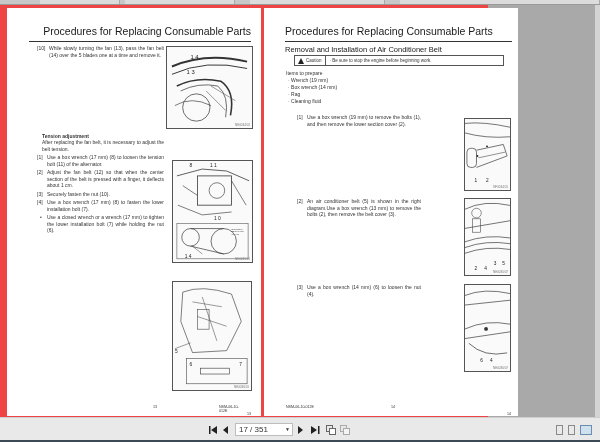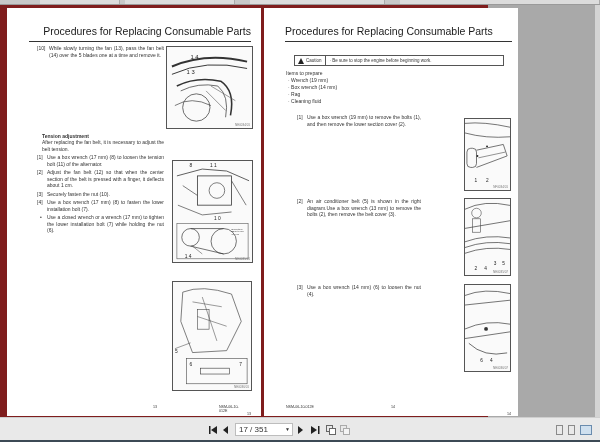--- a/index.html
+++ b/index.html
@@ -2,21 +2,21 @@
 <html><head>
 <meta charset="utf-8">
 <style>
   * { box-sizing: border-box; margin: 0; padding: 0; }
   html, body { width: 600px; height: 442px; overflow: hidden; }
   body { background: #a9a9a9; font-family: "Liberation Sans", sans-serif; position: relative; }
 
   .top-strip { position: absolute; left: 0; top: 0; width: 600px; height: 5px; background: #c8c8c8; border-bottom: 1px solid #9a9a9a; }
   .top-strip .seg { position: absolute; top: 0; height: 4px; background: #dcdcdc; border-right: 1px solid #aaa; }
 
-  .viewport { position: absolute; left: 0; top: 5px; width: 488px; height: 412px; background: #7f1d1d; }
+  .viewport { position: absolute; left: 0; top: 5px; width: 488px; height: 412px; background: #ef4444; }
 
   .page { position: absolute; top: 3px; height: 408px; background: #fff; overflow: hidden; }
   .page.left { left: 7px; width: 253px; }
   .page.right { left: 264px; width: 254px; }
   .page.left { left: 7px; width: 254px; }
 
   .page-title { position: absolute; font-size: 10.5px; color: #1a1a1a; white-space: nowrap; }
   .title-rule { position: absolute; height: 1px; background: #333; }
 
   .txt { position: absolute; font-size: 5px; line-height: 6.6px; color: #333; }
@@ -141,20 +141,21 @@
     </div>
 
     <div class="footer-txt" style="left:146px;top:397px;">13</div>
     <div class="footer-txt" style="left:233px;top:397px;transform:translateX(-100%);">NSM-06-10-012E</div>
     <div class="footer-txt" style="left:240px;top:404px;">13</div>
   </div>
 
   <div class="page right">
     <div class="page-title" style="left:21px;top:17px;">Procedures for Replacing Consumable Parts</div>
     <div class="title-rule" style="left:21px;right:6px;top:33px;"></div>
+    <div class="page-title" style="left:21px;top:37px;font-size:7.5px;">Removal and Installation of Air Conditioner Belt</div>
 
     <div class="caution-box" style="left:30px;top:47px;width:210px;">
       <div class="caution-label">
         <span class="warn-tri"></span>
         <span>Caution</span>
       </div>
       <span class="caution-text">· Be sure to stop the engine before beginning work.</span>
     </div>
 
     <div class="txt" style="left:22px;top:62px;">Items to prepare</div>

